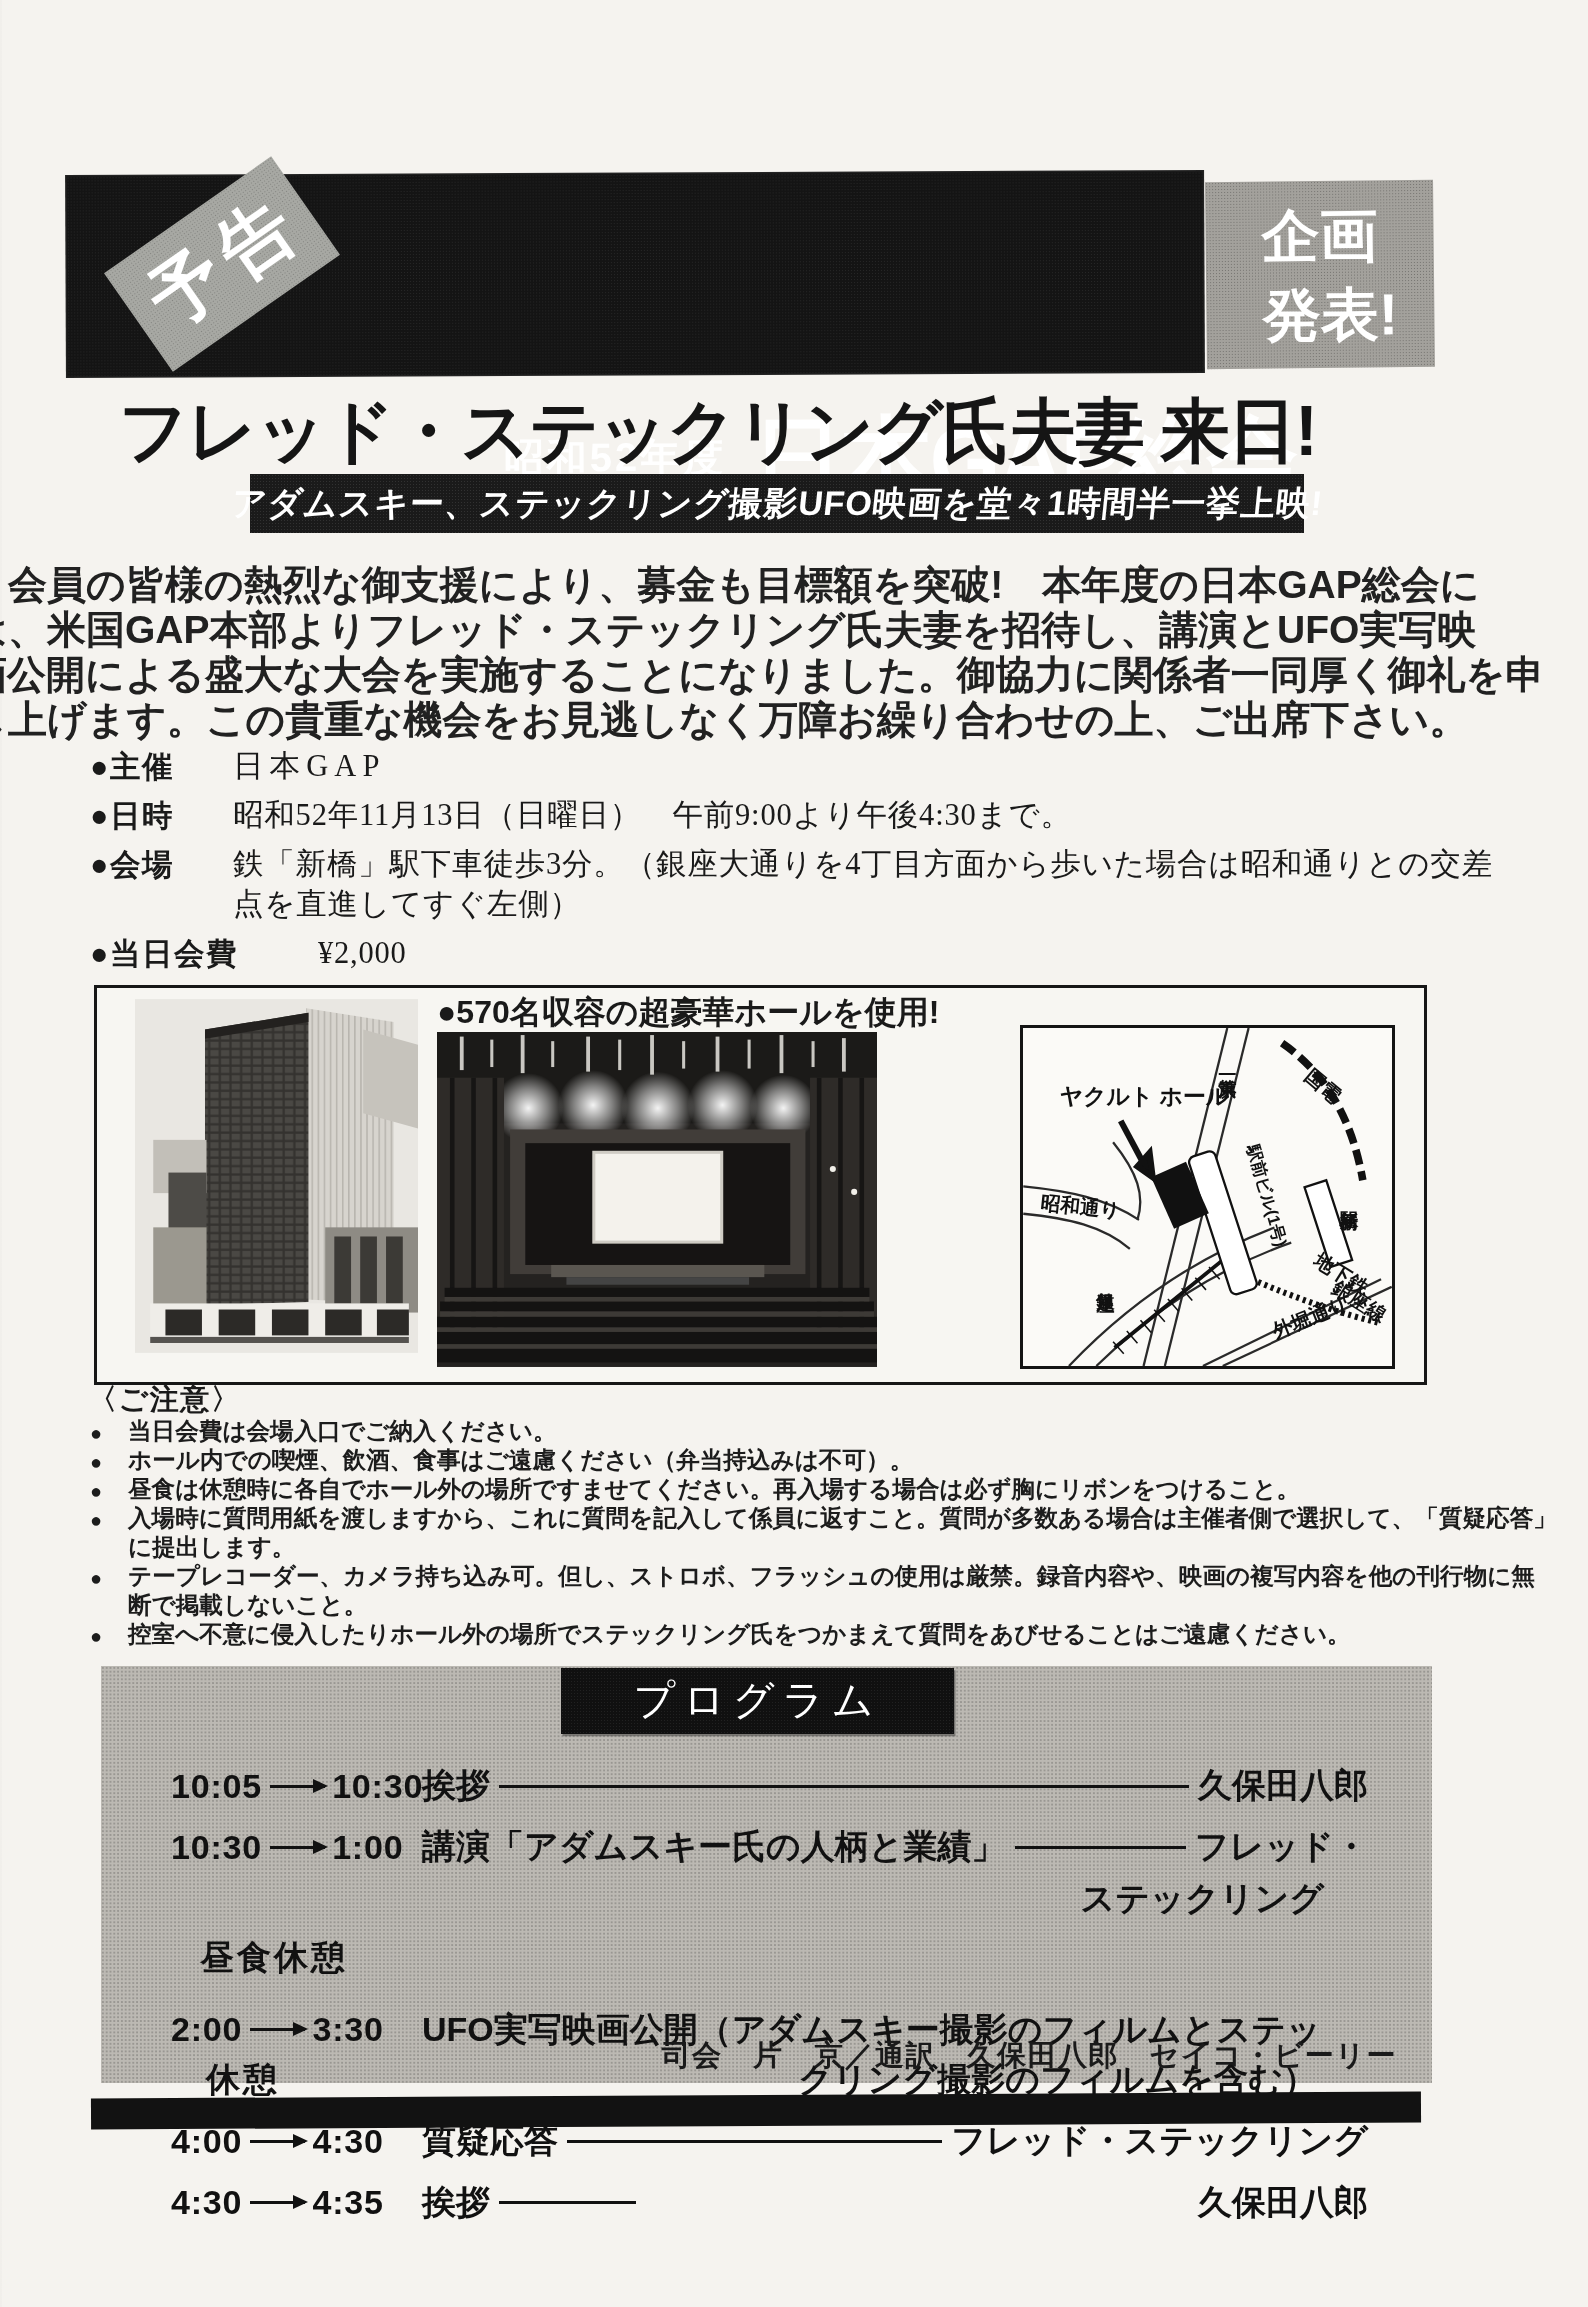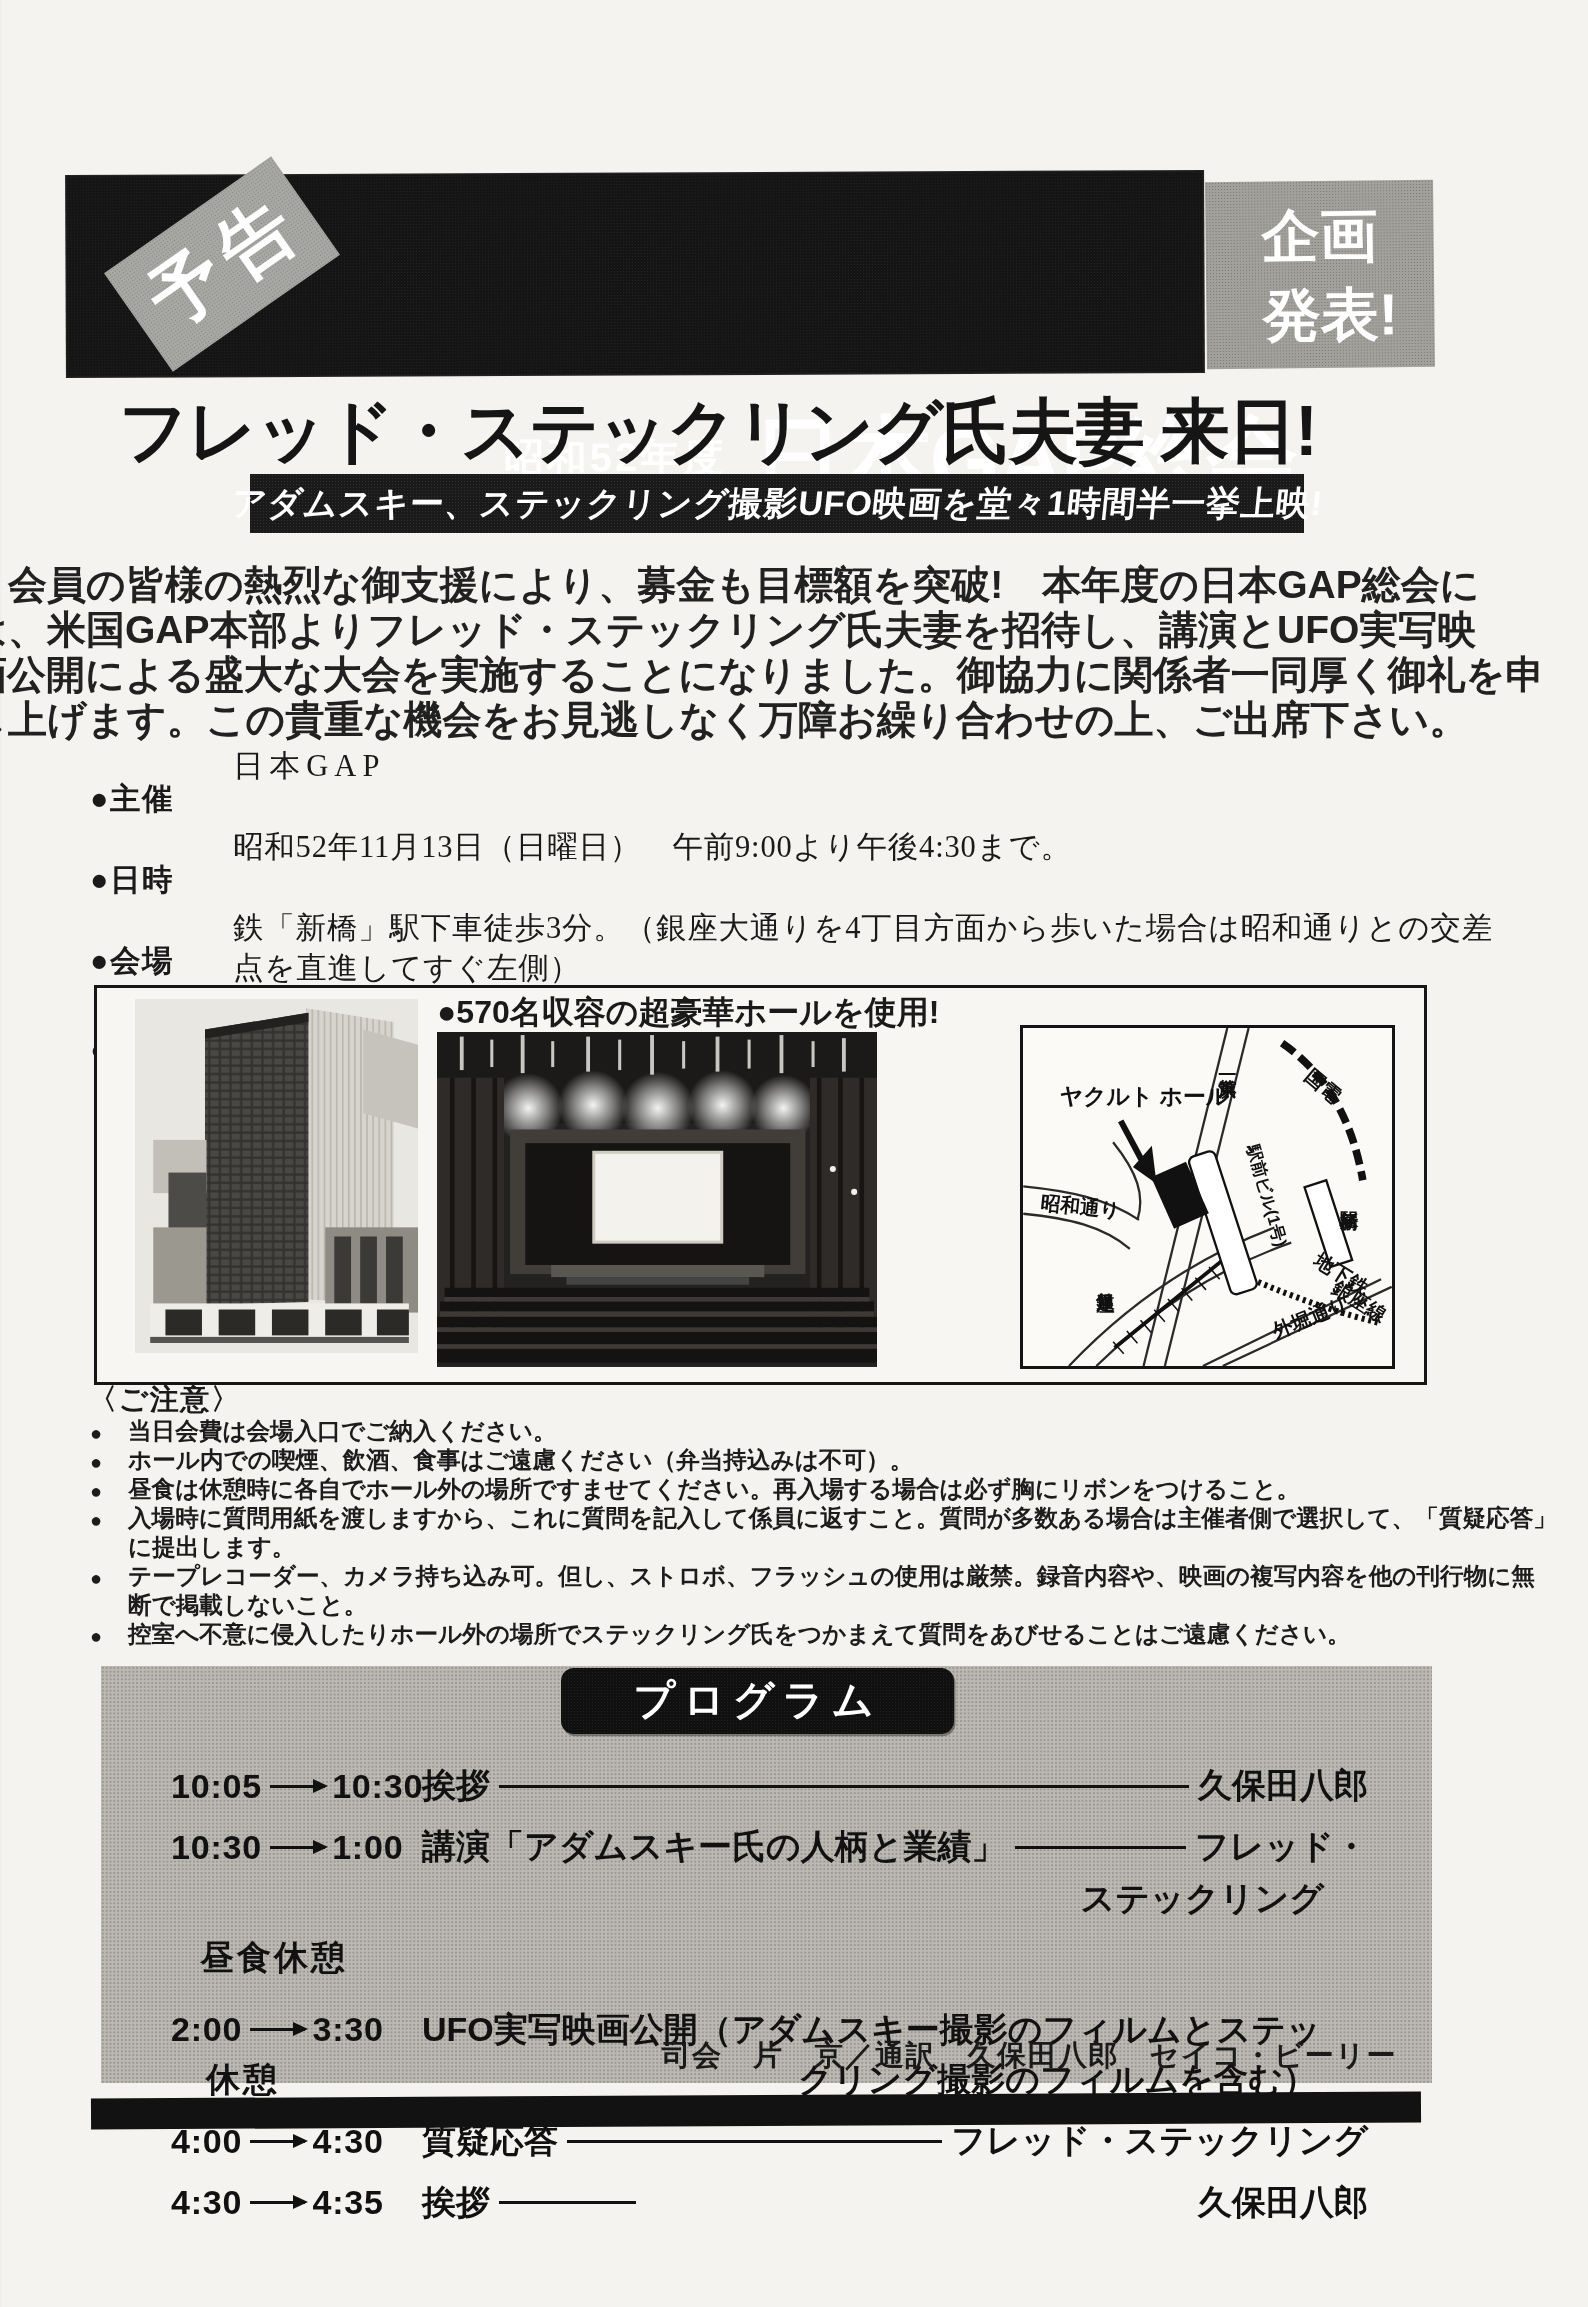--- a/index.html
+++ b/index.html
@@ -58,21 +58,21 @@
     display:flex;align-items:center;justify-content:center;
   }
   .strip span{color:#fff;font-weight:bold;font-size:34px;letter-spacing:0.8px;transform:skewX(-6deg);white-space:nowrap;}
   
   .intro{left:-32px;top:562px;width:1653px;font-size:39px;font-weight:600;line-height:45px;color:#212121;}
   .intro .ln{white-space:nowrap;letter-spacing:0px;}
   .intro .ln.first{padding-left:40px;}
   
   .details{left:90px;top:746px;width:1417px;font-size:30.5px;line-height:40px;}
   .drow{display:flex;margin-bottom:9.1px;}
-  .dlabel{font-weight:bold;min-width:143px;white-space:nowrap;letter-spacing:1.5px;margin-top:32px;}
+  .dlabel{font-weight:bold;min-width:143px;white-space:nowrap;letter-spacing:1.5px;}
   .dlabel.wide{min-width:228px;}
   .dvalue{font-family:"Liberation Serif", serif;letter-spacing:0.8px;}
   .dvalue .vln{white-space:nowrap;}
   
   .photo-frame{
     left:94px;top:985px;width:1327px;height:394px;
     border:3.8px solid #161616;background:#f7f6f2;
   }
   .bphoto{left:38px;top:10.7px;width:283px;height:354px;}
   .caption{left:340px;top:3px;font-size:32px;font-weight:800;letter-spacing:0px;white-space:nowrap;}
@@ -89,24 +89,23 @@
     left:101px;top:1666px;width:1331px;height:417px;
     background-color:#bcb9b3;
     background-image:radial-gradient(rgba(30,30,30,0.22) 0.9px, transparent 1.1px);
     background-size:3.8px 3.8px;
   }
   .prog-head{
     position:absolute;left:460px;top:1.5px;width:393px;height:66px;
     background-color:#101010;
     background-image:radial-gradient(rgba(255,255,255,0.07) 0.8px, transparent 0.9px);
     background-size:3px 3px;
-    color:#fff;font-size:41px;font-weight:bold;letter-spacing:7.6px;
+    color:#fff;font-size:41px;font-weight:normal;letter-spacing:7.6px;
     display:flex;align-items:center;justify-content:center;
     box-shadow:1.5px 2.3px 0 rgba(0,0,0,0.35);
-    border-radius:13px;
   }
   .prog-rows{position:absolute;left:70px;top:82px;width:1197px;font-weight:bold;color:#111;}
   .prow{display:flex;align-items:center;font-size:34px;margin-top:15.2px;white-space:nowrap;}
   .ptime{display:flex;align-items:center;width:251px;flex:none;font-size:34px;letter-spacing:0.8px;}
   .parr{display:inline-block;width:55px;height:3px;background:#111;position:relative;margin:0 7.6px;flex:none;}
   .parr::after{content:'';position:absolute;right:-3px;top:-6.1px;border-left:15.2px solid #111;border-top:7.6px solid transparent;border-bottom:7.6px solid transparent;}
   .pitem{flex:none;}
   .leader{flex:1;height:3px;background:#111;margin:0 9.1px;align-self:center;}
   .leader.short{flex:none;width:137px;}
   .spacer{flex:1;}

